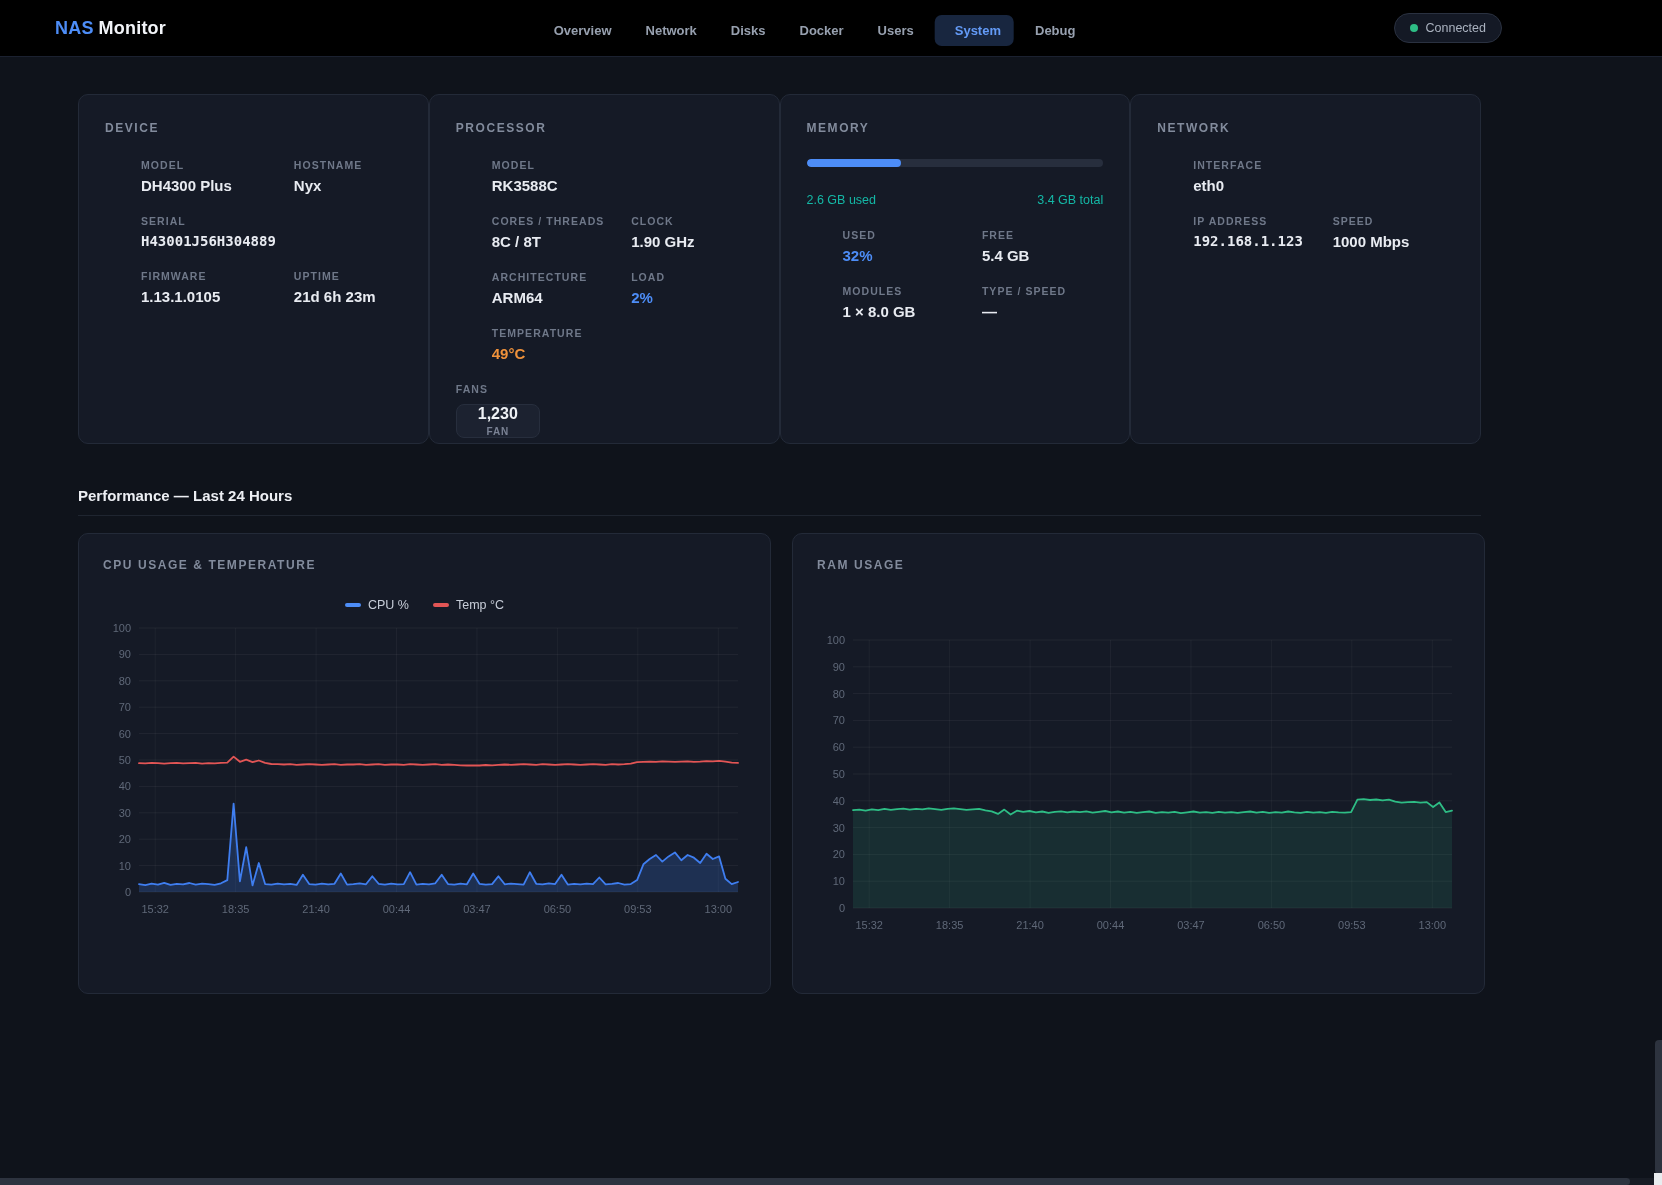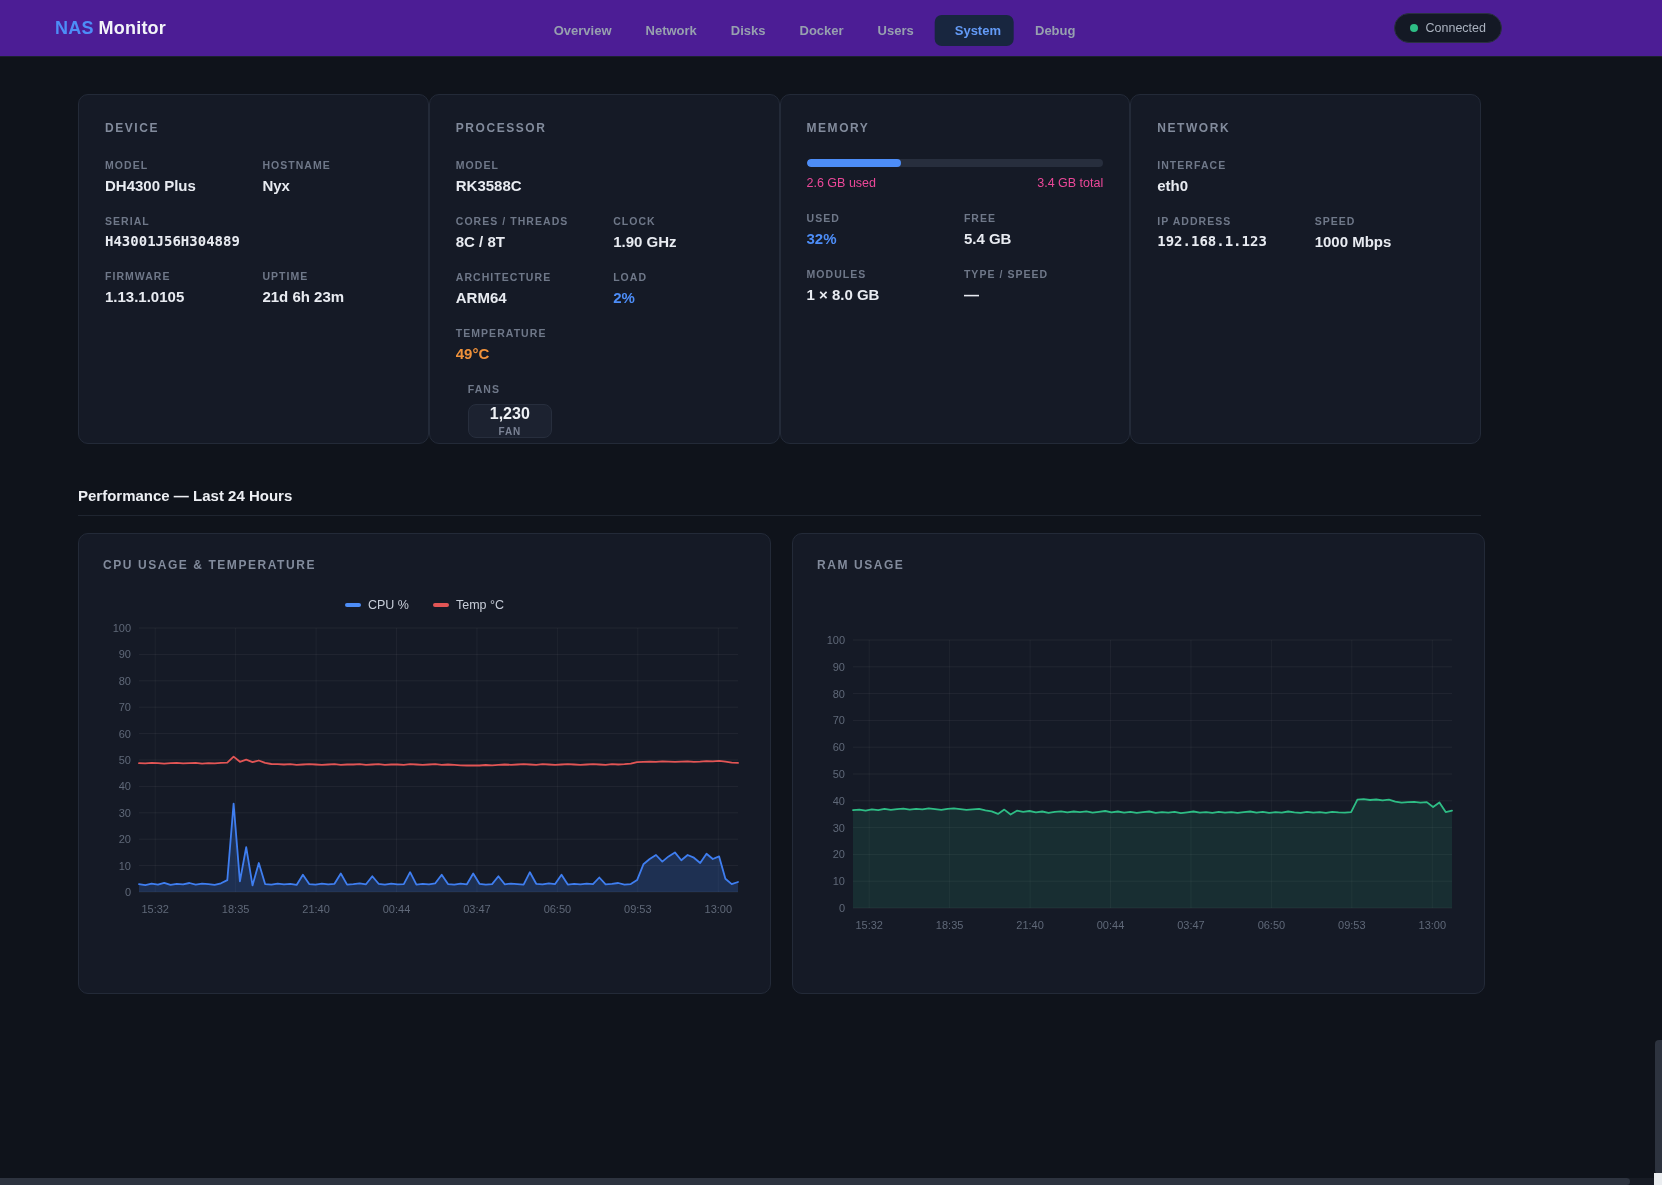--- a/index.html
+++ b/index.html
@@ -5,21 +5,21 @@
   * { margin:0; padding:0; box-sizing:border-box; }
   html,body { width:1662px; height:1185px; overflow:hidden; }
   body {
     background:#0f131b;
     font-family:"Liberation Sans", sans-serif;
     color:#e8ebf1;
     position:relative;
   }
   
   .header {
-    height:57px; background:#4c1d95; border-bottom:1px solid #1b2130;
+    height:57px; background:#000000; border-bottom:1px solid #1b2130;
     display:flex; align-items:center; position:relative; padding:0 160px 0 55px;
   }
   .brand { font-size:18px; font-weight:800; letter-spacing:.2px; }
   .brand .accent { color:#4d8df7; }
   .brand .rest { color:#f2f4f8; margin-left:5px; }
   .nav {
     position:absolute; left:50%; top:0; transform:translateX(-53%);
     height:60px; display:flex; align-items:center; gap:8px;
   }
   .nav-item {
@@ -37,41 +37,41 @@
   .main { width:1403px; margin-left:78px; }
   .cards-row { display:flex; margin-top:37px; }
   .card {
     background:#151a26; border:1px solid #232a38; border-radius:10px;
     padding:26px; flex:1; height:350px;
   }
   .card-title {
     font-size:12px; font-weight:700; letter-spacing:.13em; color:#828b9c;
     margin-bottom:24px;
   }
-  .fields { display:grid; grid-template-columns:1fr 1fr; column-gap:18px; row-gap:21px; }
+  .fields { display:grid; grid-template-columns:1fr 1fr; column-gap:18px; row-gap:21px;margin-left:36px; }
   .f-label {
     font-size:10.5px; font-weight:700; letter-spacing:.1em; color:#6f7889;
     text-transform:uppercase;
   }
   .f-value { font-size:15px; font-weight:600; color:#e8ebf1; margin-top:6px; }
   .f-value.mono { font-family:"DejaVu Sans Mono", monospace; font-size:14px; }
   .f-value.blue { color:#4d8df7; }
   .f-value.orange { color:#f0923b; }
   
-  .fans-block { margin-top:21px;margin-left:12px; }
+  .fans-block { margin-top:21px; }
   .fan-tile {
     display:inline-block; margin-top:9px; background:#1c2230; border:1px solid #272e3d;
     border-radius:8px; padding:0 21px; text-align:center;
   }
   .fan-rpm { font-size:16px; font-weight:700; color:#eef1f5; }
   .fan-cap { font-size:10px; font-weight:600; letter-spacing:.08em; color:#7a8294; margin-top:3px; }
   
   .mem-track { height:8px; border-radius:4px; background:#272e3d; overflow:hidden; margin-top:2px; }
   .mem-fill { height:8px; border-radius:4px; background:#4d8df7; }
-  .mem-caption { display:flex; justify-content:space-between; font-size:12.5px; color:#ec4899; margin:9px 0 22px; }
+  .mem-caption { display:flex; justify-content:space-between; font-size:12.5px; color:#14b8a6; margin:26px 0 22px; }
   
   .mac-block { margin-top:21px; }
   .mac-scribble { margin-top:4px; position:relative; height:20px; width:130px; }
   
   .section-title { font-size:15px; font-weight:700; color:#eceef3; margin-top:43px; }
   .section-rule { border:none; border-top:1px solid #1f2530; margin-top:11px; }
   .charts-row { display:flex; gap:21px; margin-top:17px; }
   .chart-card {
     background:#151a26; border:1px solid #232a38; border-radius:10px;
     padding:24px 24px 18px; flex:1; height:461px;

